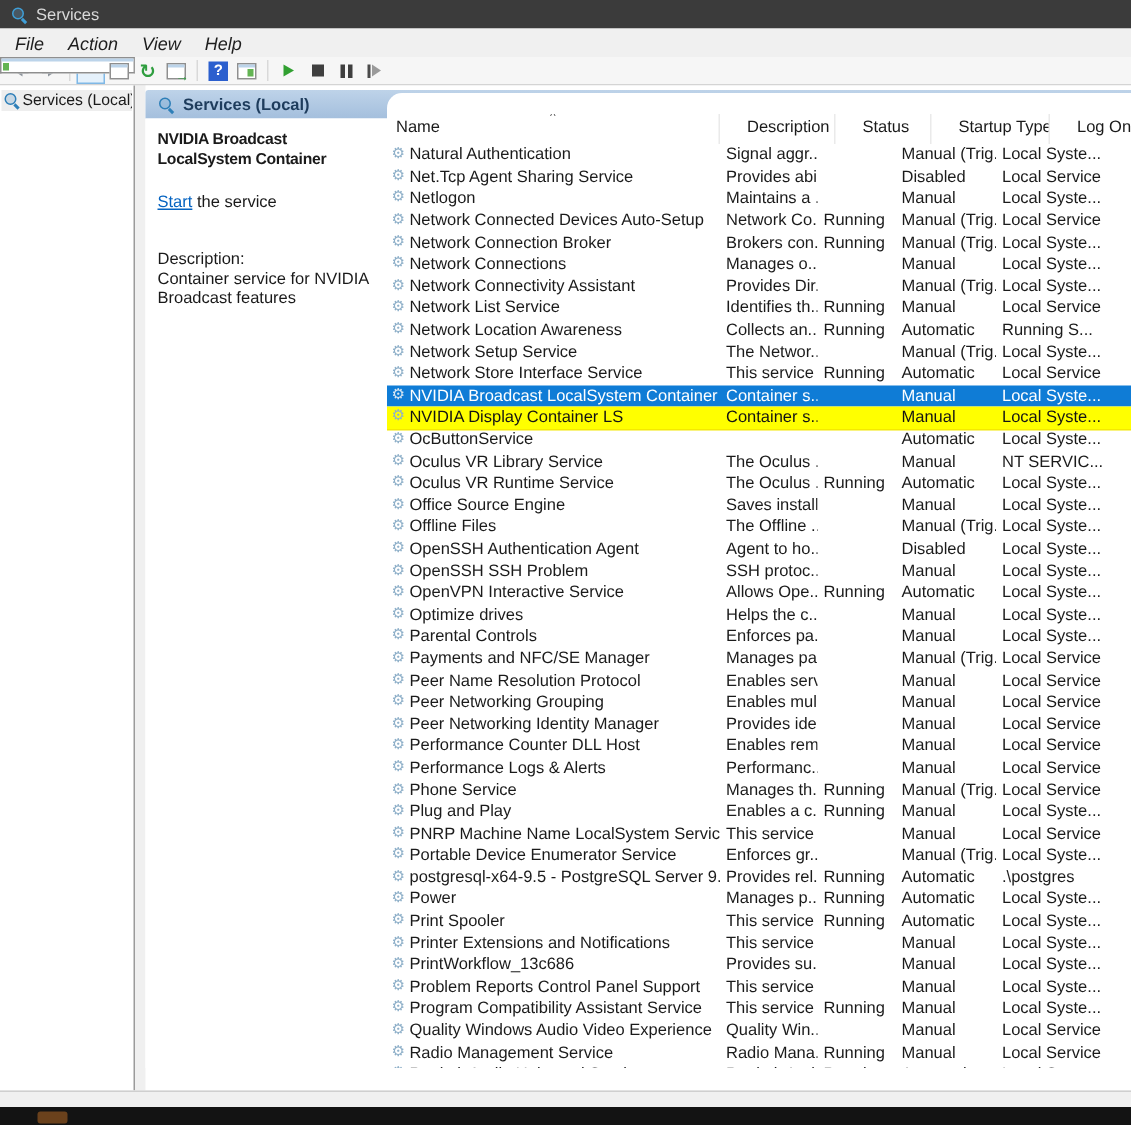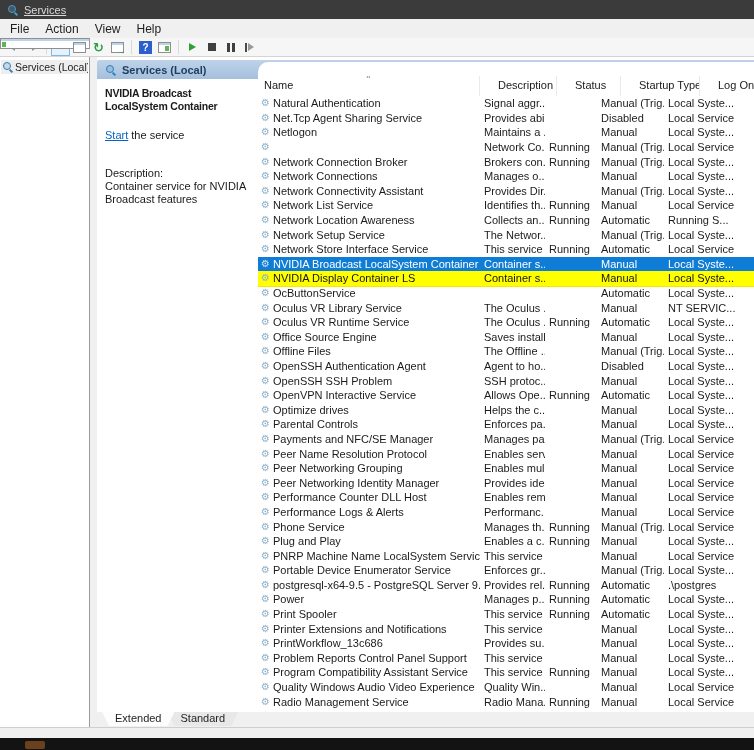--- a/index.html
+++ b/index.html
@@ -1,34 +1,34 @@
 <!DOCTYPE html>
 <html><head>
 <meta charset="utf-8">
 <style>
   html,body{margin:0;padding:0;}
   body{width:754px;height:750px;position:relative;overflow:hidden;background:#f0f0f0;
        font-family:"Liberation Sans","DejaVu Sans",sans-serif;-webkit-font-smoothing:antialiased;}
 
   
   .titlebar{position:absolute;left:0;top:0;width:100%;height:19px;background:#3b3b3b;
-            display:flex;align-items:center;color:#d9d9d9;font-size:11px;text-decoration:underline;}
+            display:flex;align-items:center;color:#d9d9d9;font-size:11px;}
   .mag{display:inline-block;width:10px;height:10px;position:relative;flex:0 0 auto;}
   .mag::before{content:"";position:absolute;left:0;top:0;width:6px;height:6px;border:1.5px solid #3f9fd8;
                border-radius:50%;background:rgba(110,170,215,.25);}
   .mag::after{content:"";position:absolute;width:4px;height:2px;background:#3f9fd8;
               transform:rotate(45deg);right:0;bottom:0;}
   .titlebar .mag{margin:0 6px 0 8px;}
   .mag.dark::before{border-color:#2e7fb8;background:rgba(90,150,200,.25);}
   .mag.dark::after{background:#2e7fb8;}
 
   
   .menubar{position:absolute;left:0;top:19px;width:100%;height:19px;background:#f0f0f0;
            display:flex;align-items:center;font-size:12px;color:#1e1e1e;padding-left:2px;box-sizing:border-box;}
-  .menu-item{padding:6px 8px;}
+  .menu-item{padding:6px 8px;font-style:italic;}
 
   
   .toolbar{position:absolute;left:0;top:38px;width:100%;height:19px;background:#f6f6f6;
            border-bottom:1px solid #d4d4d4;display:flex;align-items:center;padding-left:4px;box-sizing:border-box;}
   .tb-sep{width:1px;height:14px;background:#d9d9d9;margin:0 4px;flex:0 0 auto;}
   .tb-btn{width:19px;height:17px;display:flex;align-items:center;justify-content:center;flex:0 0 auto;box-sizing:border-box;}
   .tb-btn.pressed{background:#e5f1fb;border:1px solid #7fb8e6;}
   .arrw{display:flex;align-items:center;}
   .arrw .tail{width:4px;height:4px;background:#8f969e;}
   .tri-l{width:0;height:0;border-top:4.5px solid transparent;border-bottom:4.5px solid transparent;border-right:6px solid #8f969e;}
@@ -230,20 +230,21 @@
               <span>Netlogon</span>
             </span>
             <span class="c desc">Maintains a ...</span>
             <span class="c status"></span>
             <span class="c startup">Manual</span>
             <span class="c logon">Local Syste...</span>
           </div>
           <div class="row">
             <span class="c name">
               <span class="gear">⚙</span>
+              <span>Network Connected Devices Auto-Setup</span>
             </span>
             <span class="c desc">Network Co...</span>
             <span class="c status">Running</span>
             <span class="c startup">Manual (Trig...</span>
             <span class="c logon">Local Service</span>
           </div>
           <div class="row">
             <span class="c name">
               <span class="gear">⚙</span>
               <span>Network Connection Broker</span>
@@ -629,23 +630,19 @@
               <span>Realtek Audio Universal Service</span>
             </span>
             <span class="c desc">Realtek Aud...</span>
             <span class="c status">Running</span>
             <span class="c startup">Automatic</span>
             <span class="c logon">Local Syste...</span>
           </div>
         </div>
     </div>
 
-    <div class="tabsrow">
-        <span class="tab active">Extended</span>
-        <span class="tab">Standard</span>
-      </div>
   </div>
 </div>
 
 <div class="statusbar"></div>
 <div class="taskbar">
   <span class="task-icon"></span>
 </div>
 
 </body></html>

